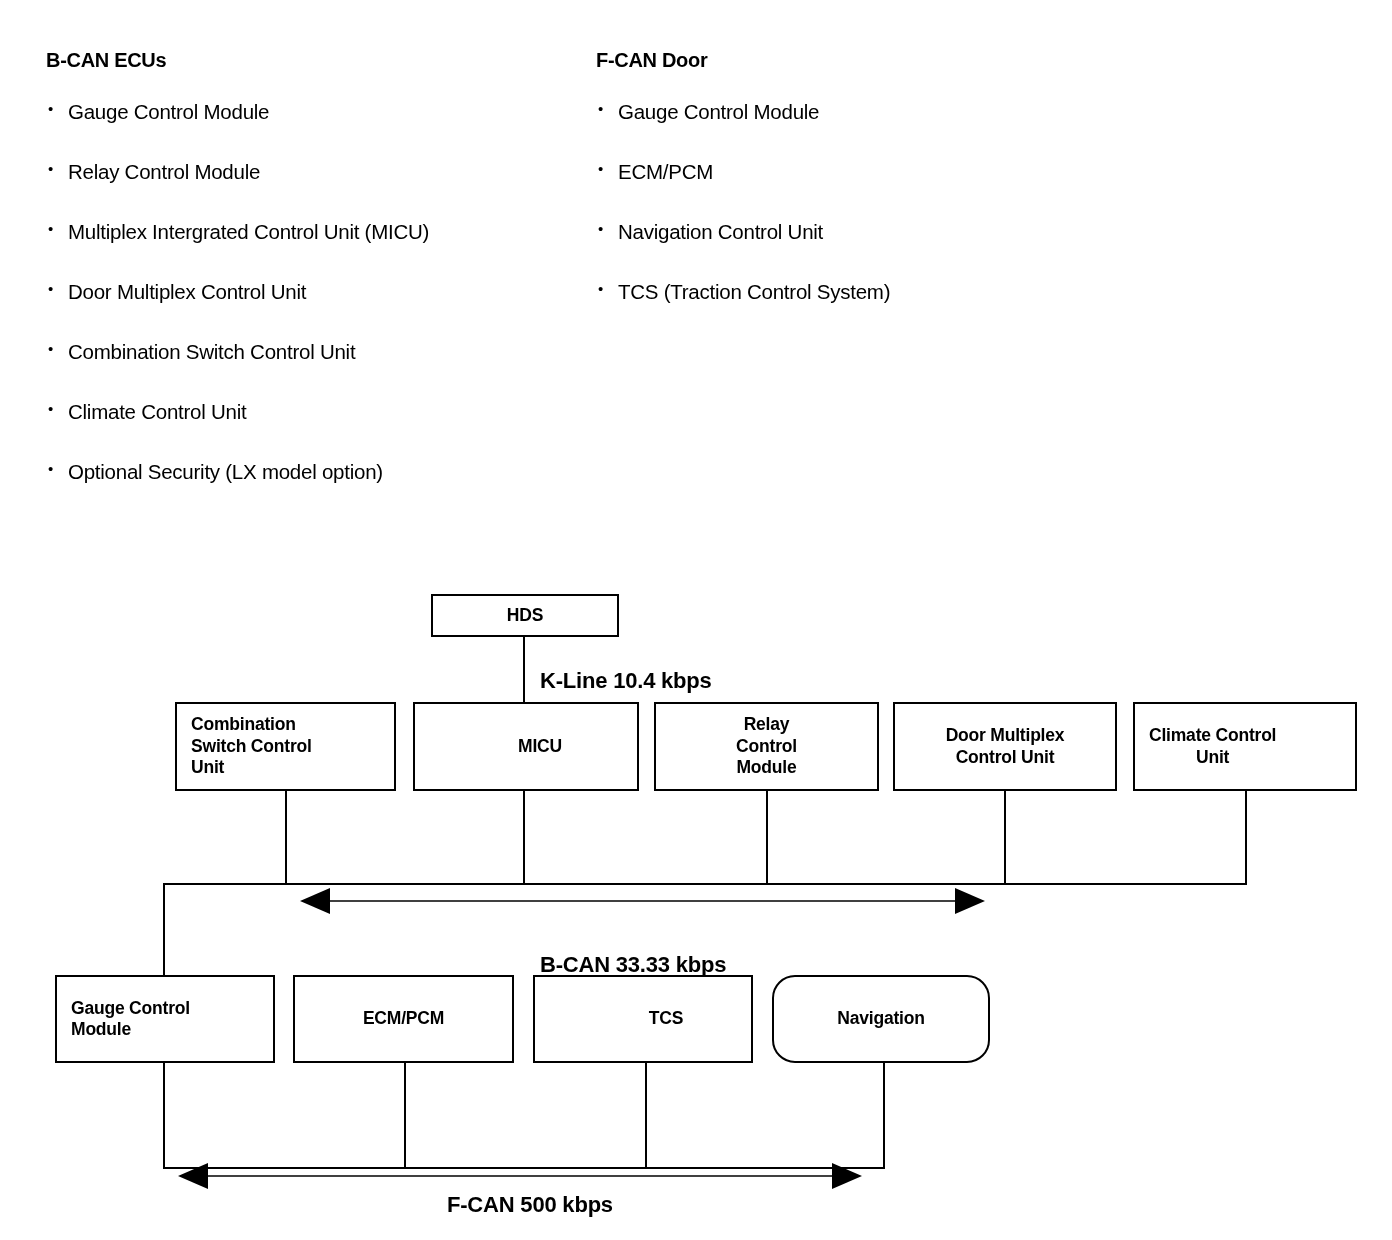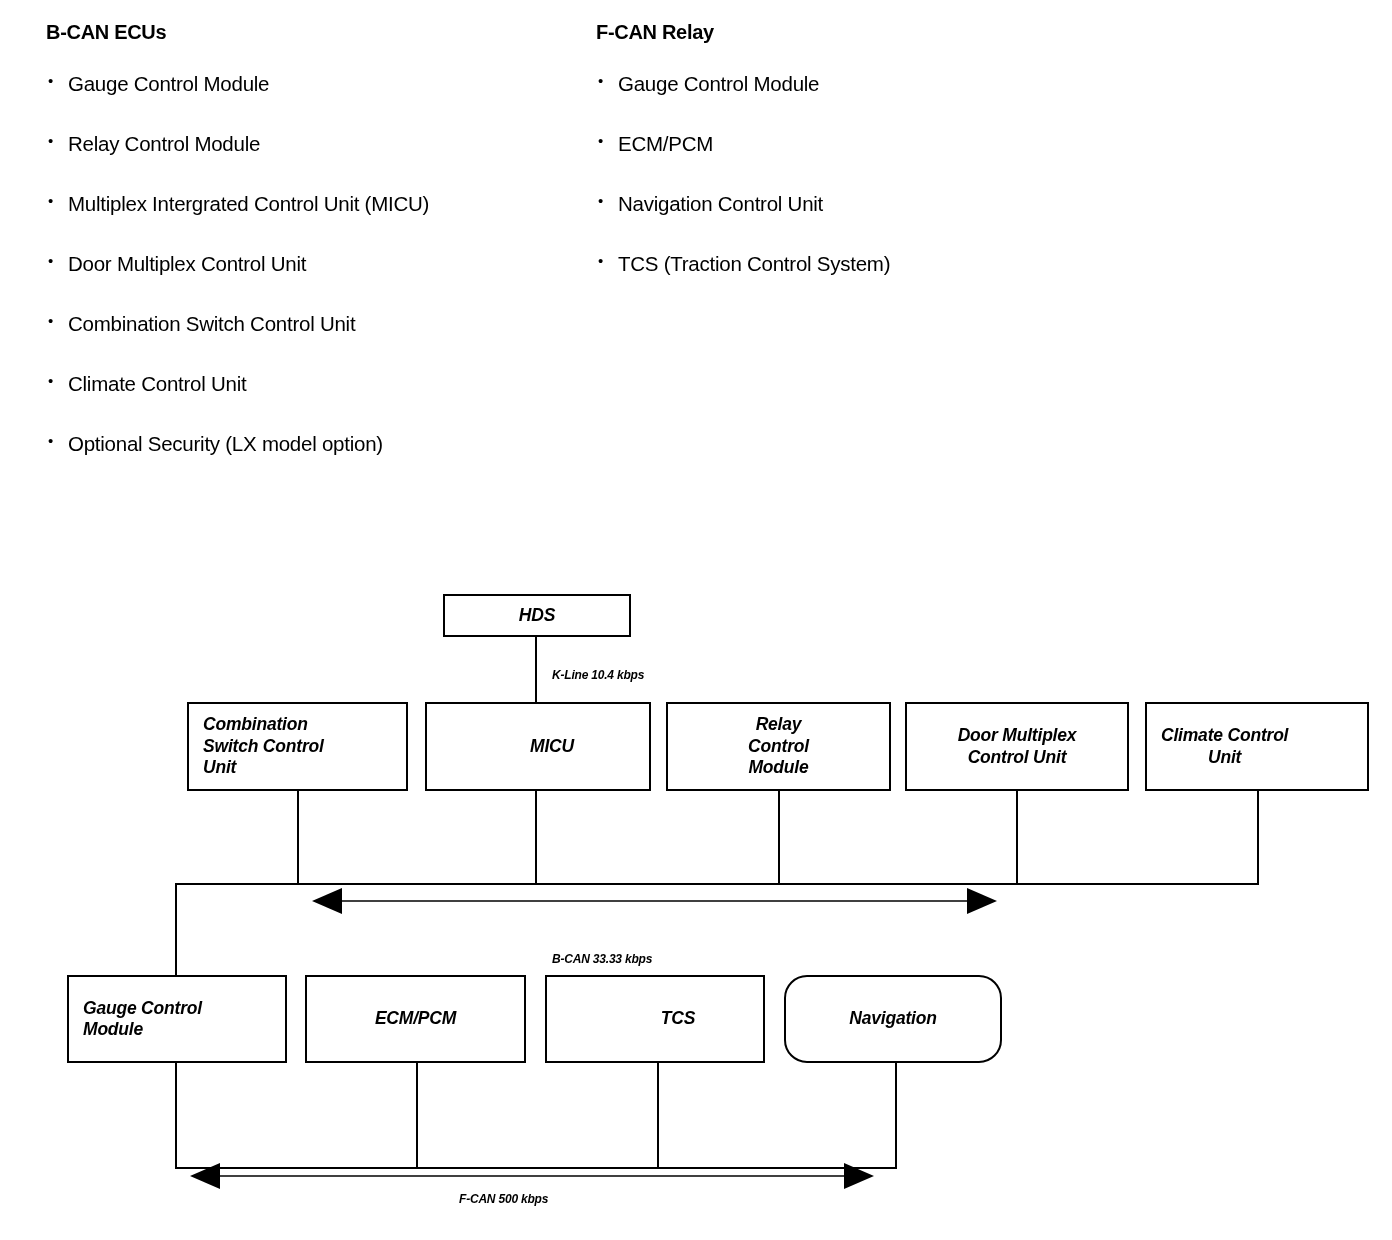--- a/index.html
+++ b/index.html
@@ -13,20 +13,21 @@
     height: 1240px;
     position: relative;
     font-family: "Liberation Sans", sans-serif;
     color: #000000;
     overflow: hidden;
   }
 
   
   .list-col {
     position: absolute;
+    margin-top: 28px;
   }
   #bcan-col { left: 46px;  top: 22px; width: 530px; }
   #fcan-col { left: 596px; top: 22px; width: 420px; }
 
   .col-heading {
     font-size: 20px;
     font-weight: bold;
     letter-spacing: -0.3px;
     margin: 0 0 32px 0;
     line-height: 1;
@@ -45,46 +46,45 @@
     content: "\2022";
     position: absolute;
     left: 2px;
     top: -1px;
     font-size: 15px;
   }
 
   
   #diagram {
     position: absolute;
-    left: 12px;
+    left: 0;
     top: 0;
     width: 1352px;
     height: 1240px;
-    font-style: italic;
   }
   .node-box {
     position: absolute;
     box-sizing: border-box;
     border: 2px solid #000;
     background: #fff;
     display: flex;
     align-items: center;
     font-weight: bold;
     font-size: 17.5px;
     line-height: 1.22;
     letter-spacing: -0.2px;
     white-space: pre-line;
   }
   .node-box.center { justify-content: center; text-align: center; }
   .node-box.left   { justify-content: flex-start; text-align: left; padding-left: 14px; }
 
   .bus-label {
     position: absolute;
     font-weight: bold;
-    font-size: 12px;
+    font-size: 22px;
     letter-spacing: -0.2px;
     white-space: nowrap;
   }
 
   
   .vline { position: absolute; width: 2px; background: #000; }
   .hline { position: absolute; height: 2px; background: #000; }
 
   svg.arrows {
     position: absolute;
@@ -101,21 +101,21 @@
   <span class="ecu-item">Gauge Control Module</span>
   <span class="ecu-item">Relay Control Module</span>
   <span class="ecu-item">Multiplex Intergrated Control Unit (MICU)</span>
   <span class="ecu-item">Door Multiplex Control Unit</span>
   <span class="ecu-item">Combination Switch Control Unit</span>
   <span class="ecu-item">Climate Control Unit</span>
   <span class="ecu-item">Optional Security (LX model option)</span>
 </div>
 
 <div class="list-col" id="fcan-col">
-  <h2 class="col-heading">F-CAN Relay</h2>
+  <h2 class="col-heading">F-CAN Door</h2>
   <span class="ecu-item">Gauge Control Module</span>
   <span class="ecu-item">ECM/PCM</span>
   <span class="ecu-item">Navigation Control Unit</span>
   <span class="ecu-item">TCS (Traction Control System)</span>
 </div>
 
 <div id="diagram">
 
   <div class="node-box center" style="left:431px; top:594px; width:188px; height:43px;">HDS</div>
 

